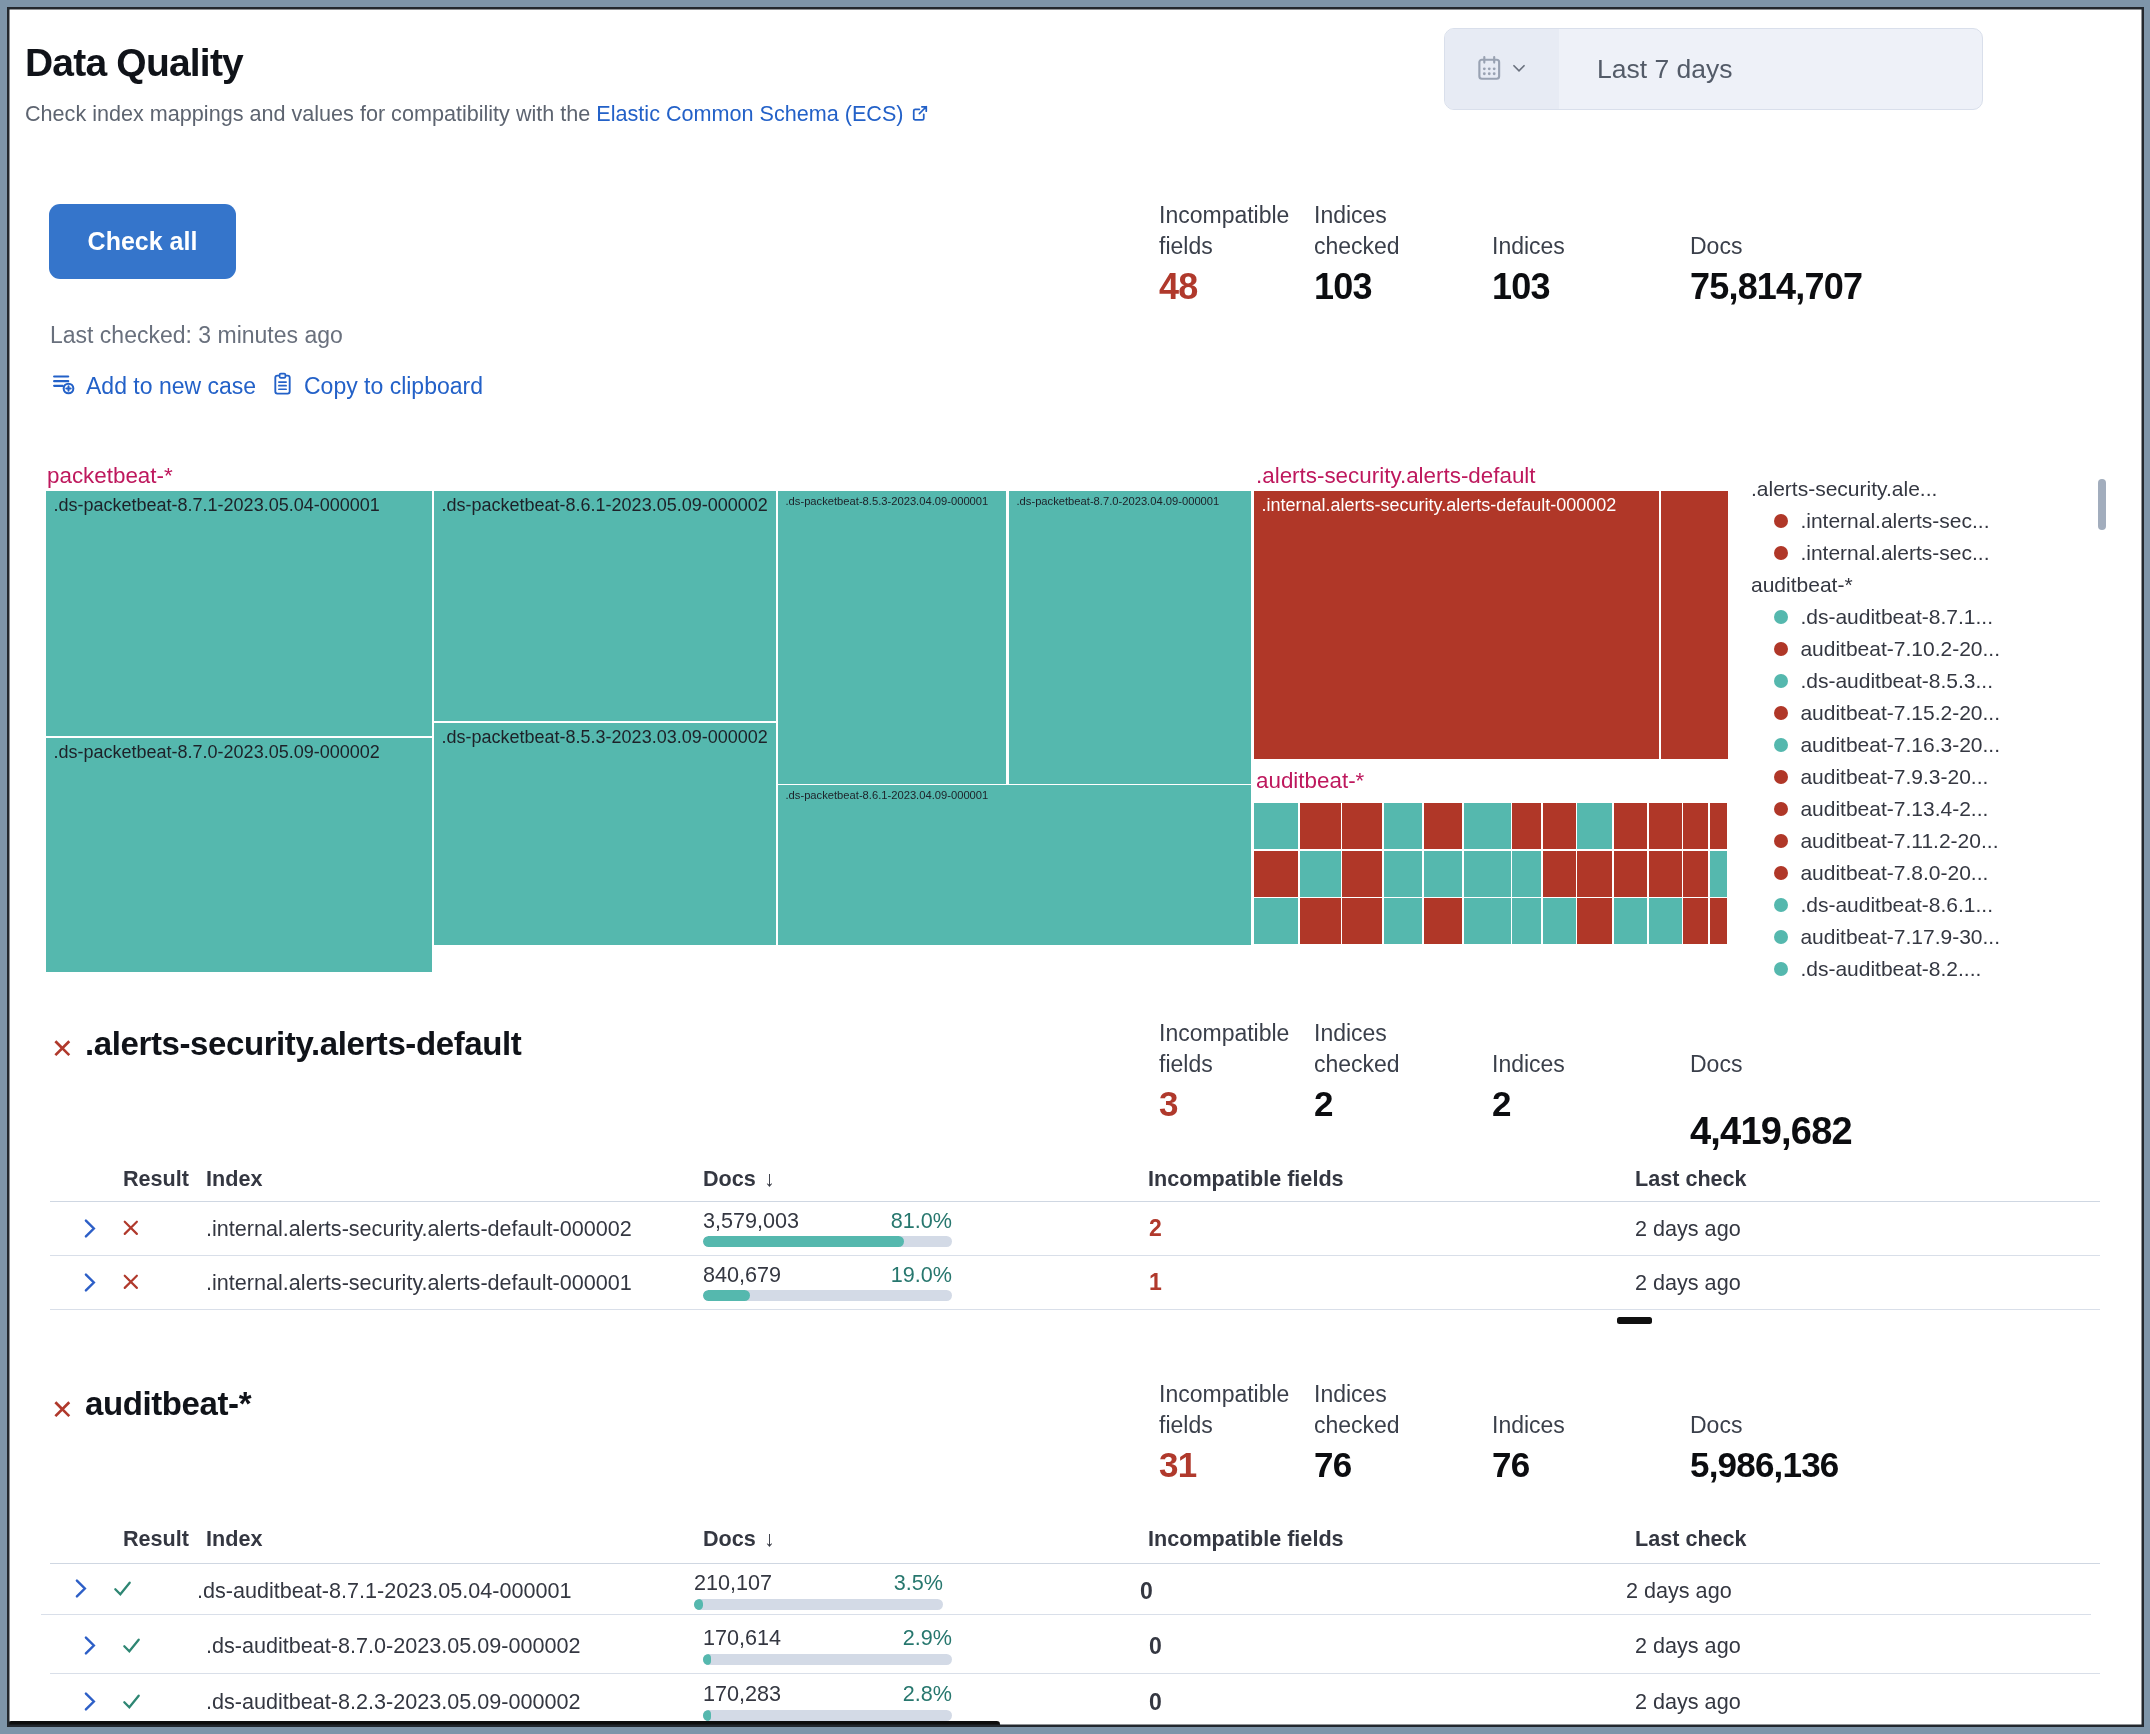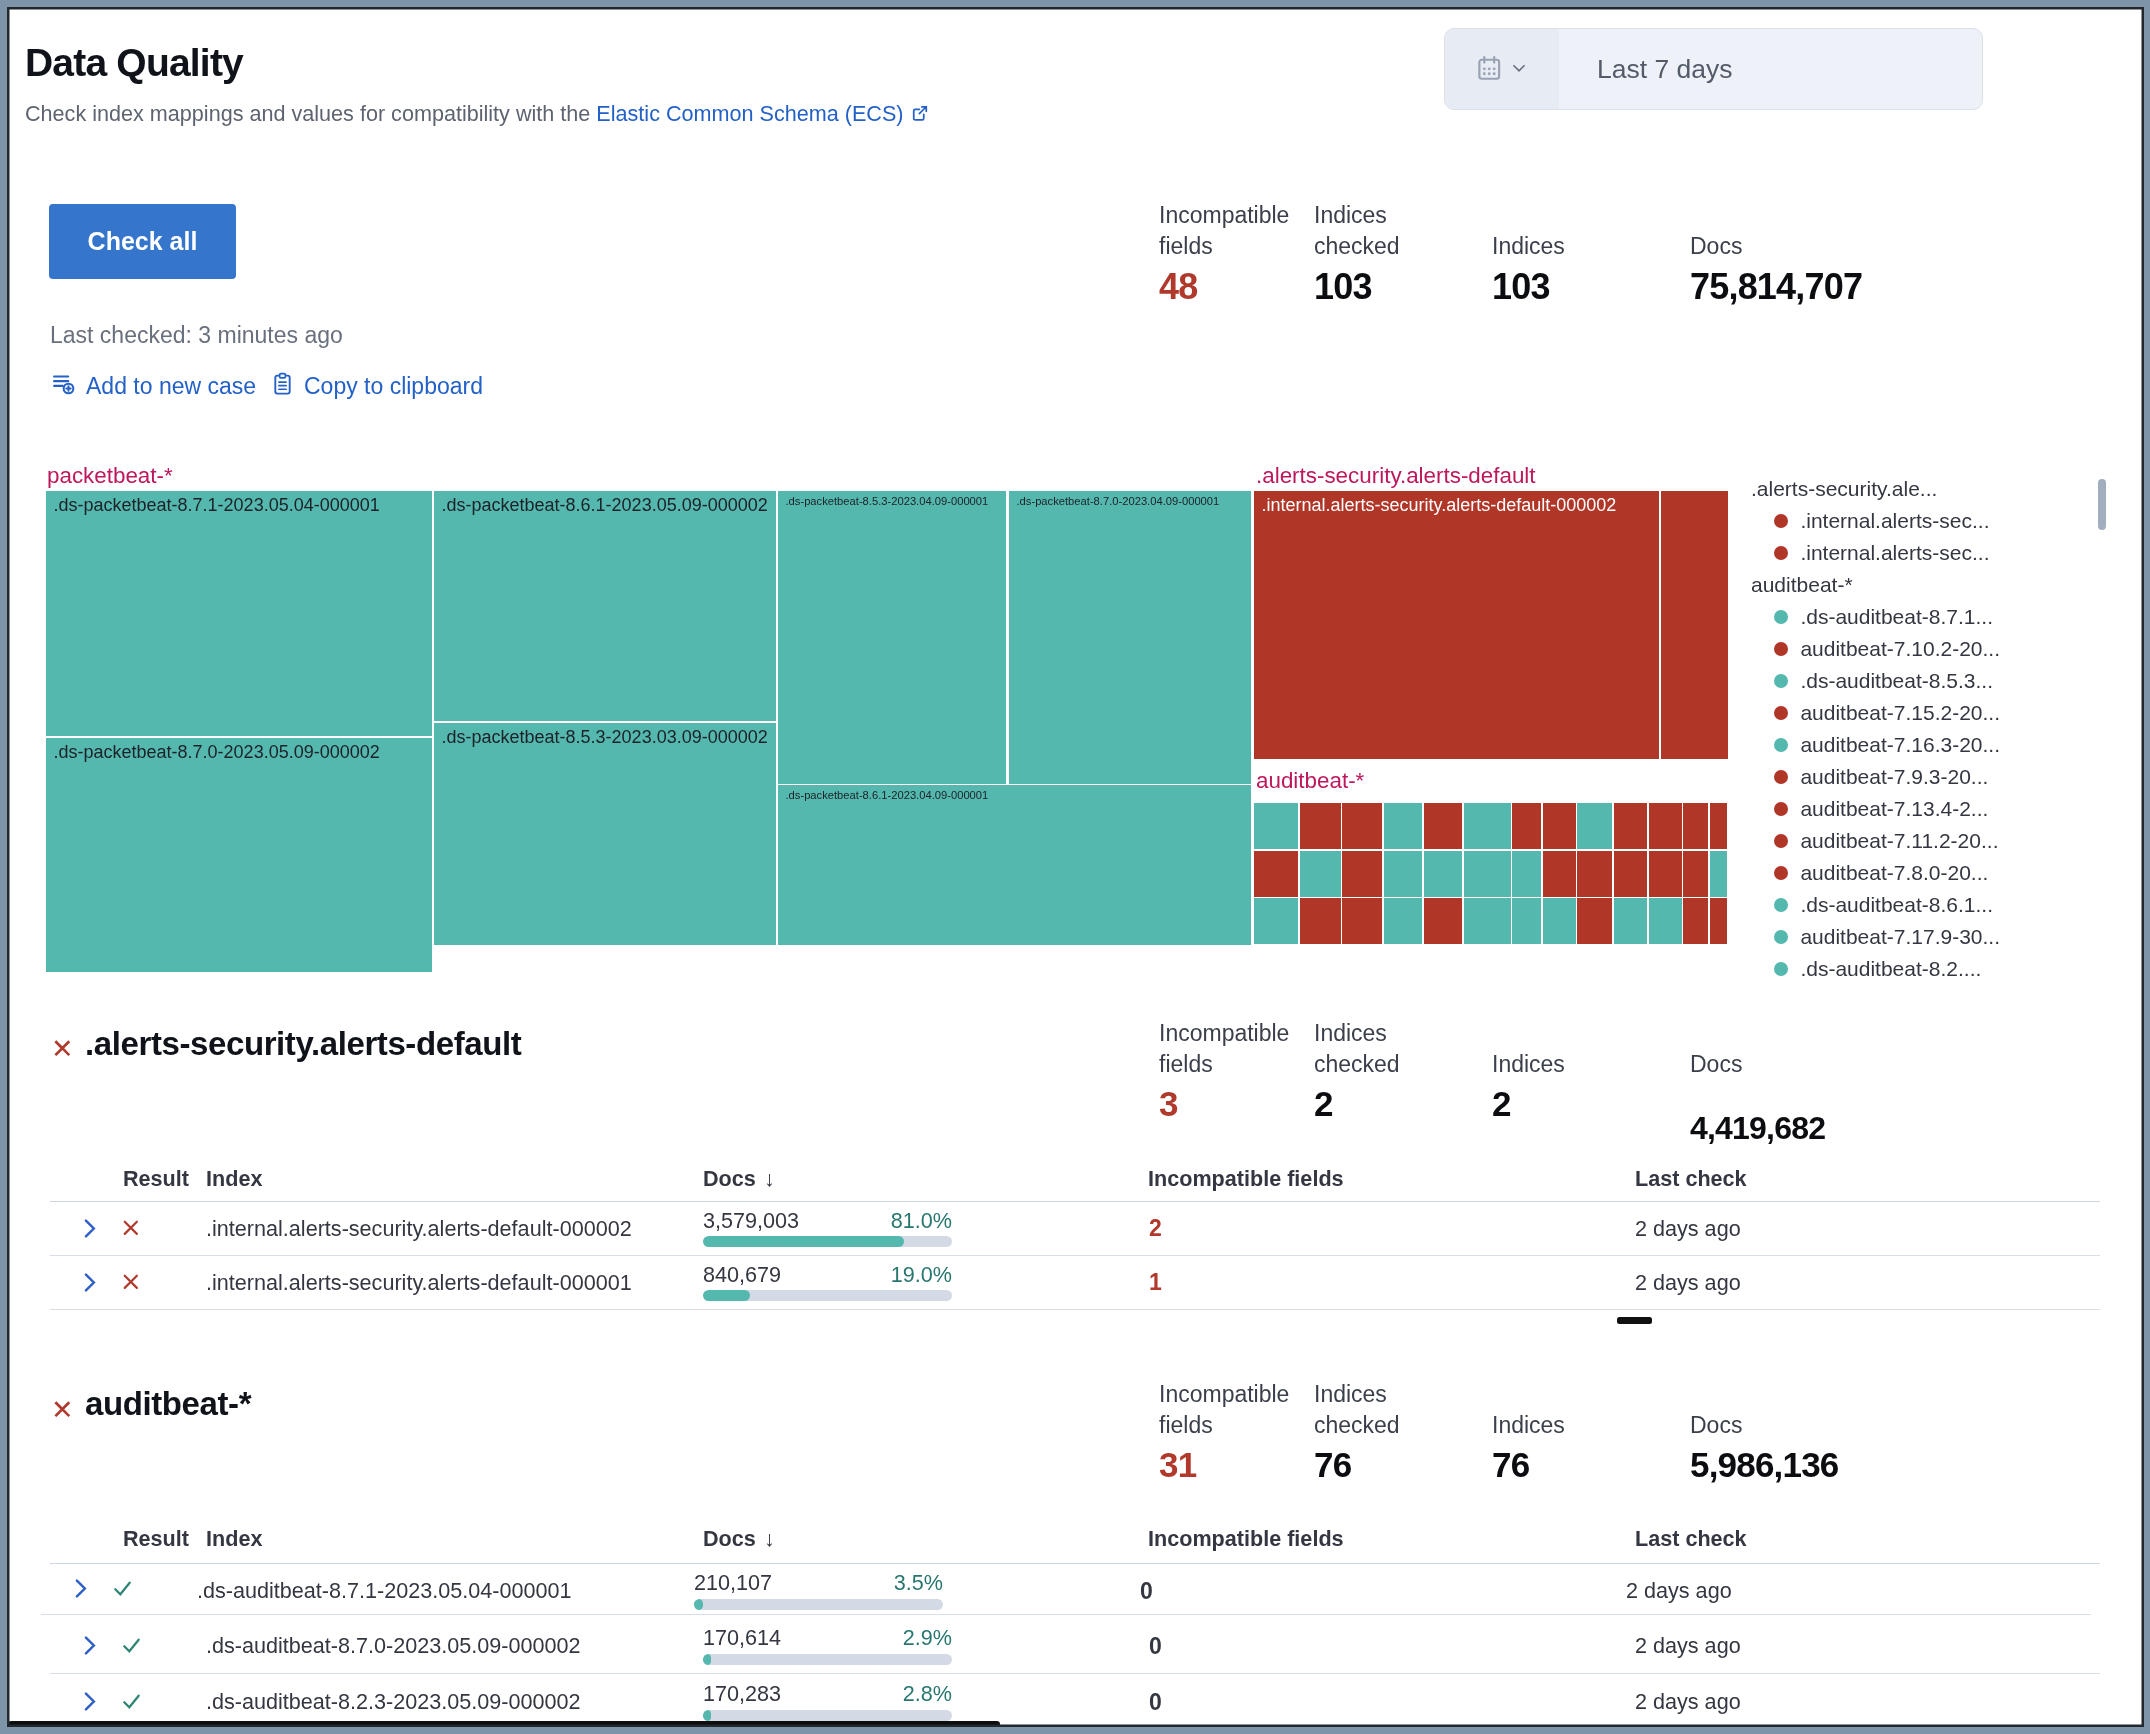--- a/index.html
+++ b/index.html
@@ -16,21 +16,21 @@
   .popout-icon{display:inline-block;vertical-align:-1.7px;margin-left:6.6px;}
 
   
   .picker{left:1444px;top:28px;width:539px;height:82px;background:#eef1f8;border:0.8px solid #d9dfeb;
           border-radius:10px;display:flex;align-items:stretch;box-sizing:border-box;}
   .picker-left{width:114px;display:flex;align-items:center;justify-content:center;gap:7.5px;
                background:#e7ebf4;border-radius:9px 0 0 9px;}
   .picker-value{flex:1;display:flex;align-items:center;padding-left:38px;font-size:26.5px;color:#535b68;}
 
   
-  .btn-primary{left:49px;top:204px;width:187px;height:75px;background:#3575CB;border-radius:4px;
+  .btn-primary{left:49px;top:204px;width:187px;height:75px;background:#3575CB;border-radius:11px;
                color:#fff;font-size:25px;font-weight:700;display:flex;align-items:center;justify-content:center;
                border:none;cursor:pointer;font-family:inherit;}
   .last-checked{left:50px;top:322px;font-size:23px;color:#69707D;}
   .link-row{display:flex;align-items:center;gap:10px;font-size:23px;color:#2361C8;font-weight:500;cursor:pointer;}
 
   
   .stat-label{font-size:23px;color:#3a3f4a;line-height:31px;height:61px;display:flex;align-items:flex-end;}
   .stat-value{font-size:36px;font-weight:700;color:#0c0d10;margin-top:4.1px;letter-spacing:-0.8px;}
   .stat-value.danger{color:#B0392C;}
 
@@ -254,21 +254,21 @@
       <div class="abs" style="left: 1314px; top: 1019px;">
         <div class="stat-label" style="width: 108px;">Indices checked</div>
         <div class="stat-value" style="font-size: 35px;">2</div>
       </div>
       <div class="abs" style="left: 1492px; top: 1019px;">
         <div class="stat-label" style="width: 182px;">Indices</div>
         <div class="stat-value" style="font-size: 35px;">2</div>
       </div>
       <div class="abs" style="left: 1690px; top: 1019px;">
         <div class="stat-label" style="width: 274px;">Docs</div>
-        <div class="stat-value" style="font-size: 32px; margin-top: 30px;">4,419,682</div>
+        <div class="stat-value" style="font-size: 38px; margin-top: 30px;">4,419,682</div>
       </div>
       <div class="abs th" style="left: 123px; top: 1166px;">Result</div>
       <div class="abs th" style="left: 206px; top: 1166px;">Index</div>
       <div class="abs th" style="left: 703px; top: 1166px;">Docs<span style="font-weight: 400; margin-left: 8.3px; font-size: 21.6px;">↓</span></div>
       <div class="abs th" style="left: 1148px; top: 1166px;">Incompatible fields</div>
       <div class="abs th" style="left: 1635px; top: 1166px;">Last check</div>
       <div class="abs t-line" style="left: 50px; width: 2050px; top: 1201px;"></div>
       <div class="t-row" style="left: 50px; width: 2050px; top: 1201px; height: 55px;">
         <div class="cell" style="left: 28px; top: 0px; height: 100%; display: flex; align-items: center;">
           <svg width="23" height="23" viewBox="0 0 16 16">

